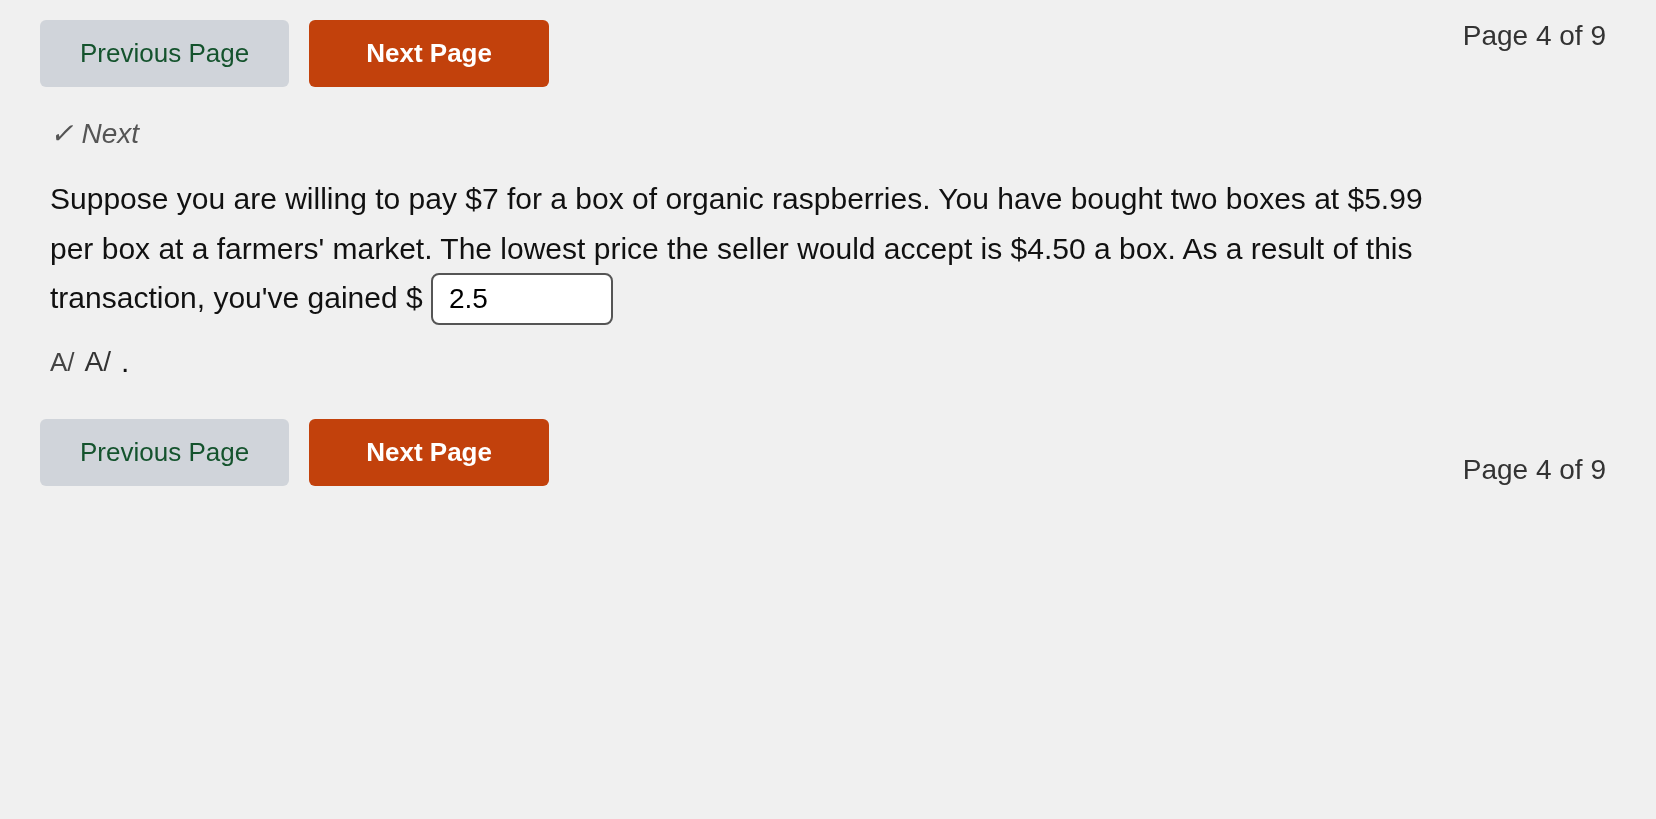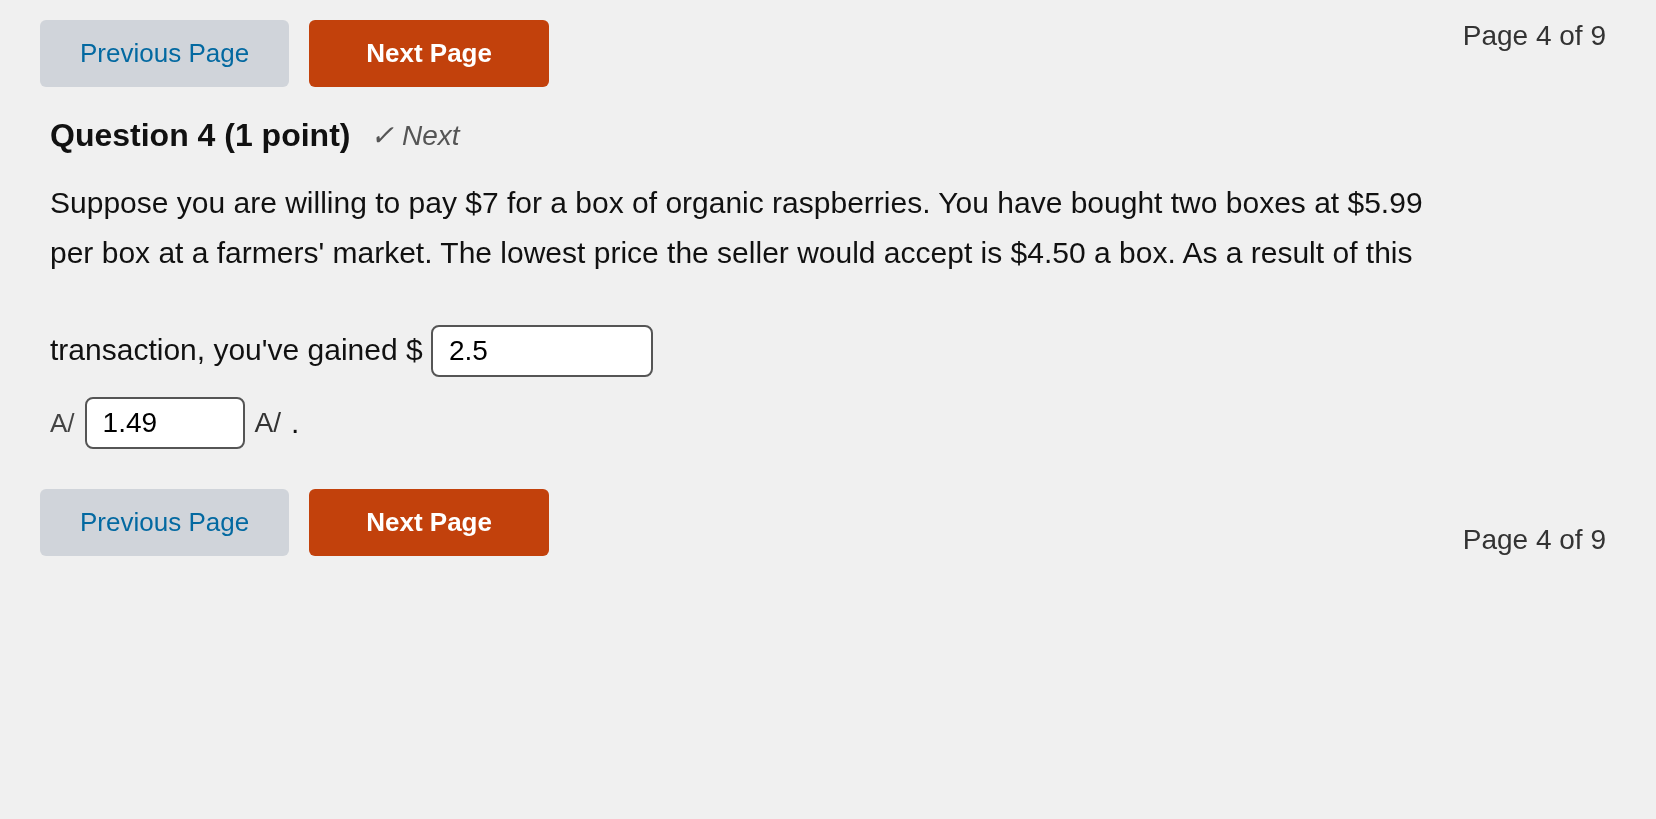--- a/index.html
+++ b/index.html
@@ -36,21 +36,21 @@
       position: absolute;
       right: 10px;
       top: 0;
       font-size: 28px;
       color: #333;
       font-weight: normal;
     }
 
     .btn-previous {
       background-color: #d0d4da;
-      color: #0369a1;
+      color: #14532d;
       border: none;
       border-radius: 6px;
       padding: 18px 40px;
       font-size: 26px;
       font-weight: normal;
       cursor: pointer;
       min-width: 240px;
     }
 
     .btn-next {
@@ -115,22 +115,21 @@
       border-radius: 8px;
       padding: 8px 16px;
       font-size: 28px;
       width: 160px;
       text-align: left;
       background: #fff;
       outline: none;
     }
 
     .answer-input-wide {
-      width: 222px;
-      margin-top: 48px;
+      width: 182px;
     }
 
     .spell-check-icon {
       font-size: 28px;
       color: #333;
     }
 
     .bottom-nav {
       display: flex;
       align-items: center;
@@ -164,35 +163,33 @@
 
   <div class="top-nav">
     <button class="btn-previous">Previous Page</button>
     <button class="btn-next">Next Page</button>
     <span class="page-indicator-top">Page 4 of 9</span>
   </div>
 
   <div class="question-section">
 
     <div class="question-header">
-      <span class="question-title">Question 4 (1 point)</span>
       <span class="saved-indicator">
         <span class="check-icon">✓</span>
         <span>Next</span>
       </span>
     </div>
 
     <div class="question-body">
       <span>Suppose you are willing to pay $7 for a box of organic raspberries. You have bought two boxes at $5.99 per box at a farmers' market. The lowest price the seller would accept is $4.50 a box. As a result of this transaction, you've gained $</span>
       <input class="answer-input answer-input-wide" type="text" value="2.5" style="">
     </div>
 
     <div class="inline-answer-row">
       <span class="spell-check-prefix">A/</span>
-      <input class="answer-input" type="text" value="1.49" style="">
       <span class="spell-check-icon">A/</span>
       <span>.</span>
     </div>
 
   </div>
 
   <div class="bottom-nav">
     <button class="btn-previous">Previous Page</button>
     <button class="btn-next">Next Page</button>
     <span class="page-indicator-bottom">Page 4 of 9</span>

